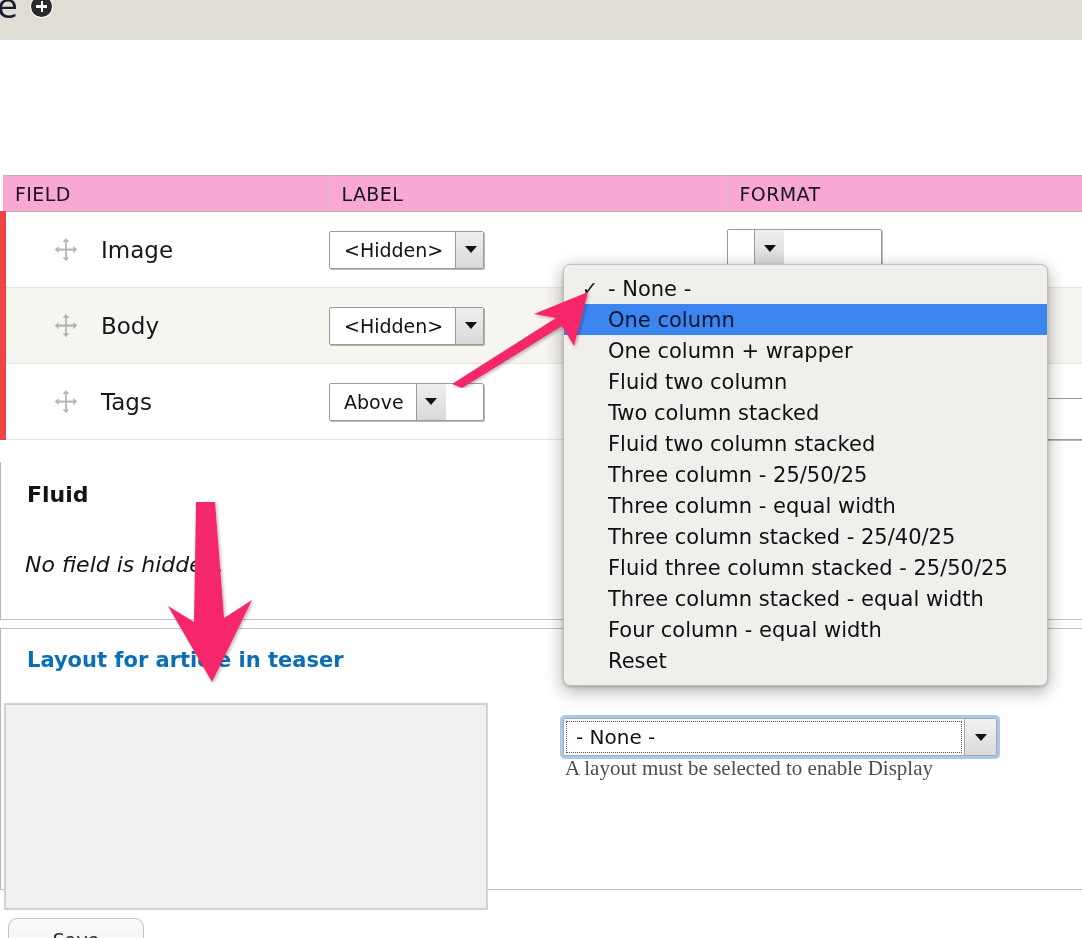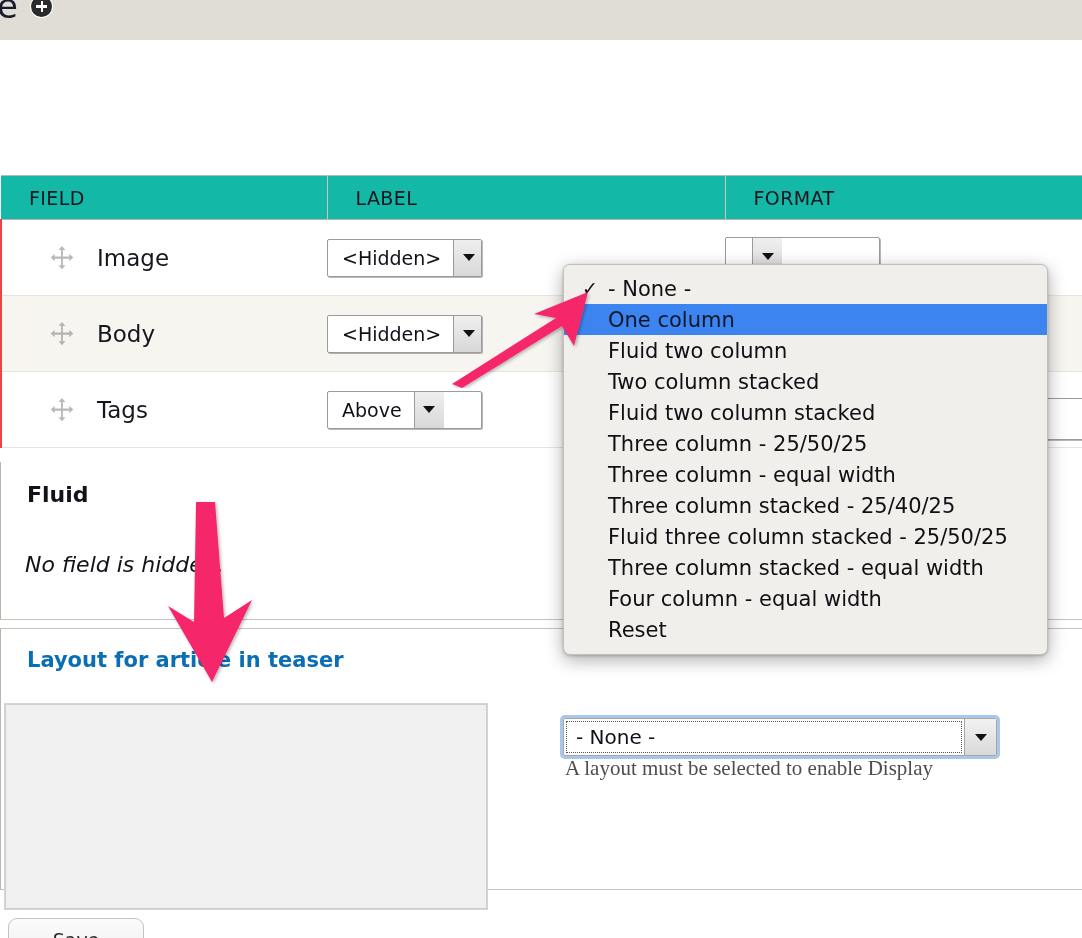--- a/index.html
+++ b/index.html
@@ -58,42 +58,42 @@
     left: 0; top: 175px;
     width: 1110px;
     border-collapse: collapse;
     table-layout: fixed;
   }
   #field-table col.c-field  { width: 326px; }
   #field-table col.c-label  { width: 398px; }
   #field-table col.c-format { width: 386px; }
 
   #field-table thead th {
-    background: #14b8a6;
+    background: #f9a8d4;
     border-top: 1px solid #b8b6ad;
     border-bottom: 1px solid #b8b6ad;
     border-right: 1px solid #c9c7be;
-    height: 44px;
+    height: 36px;
     text-align: left;
-    padding: 0 0 0 28px;
+    padding: 0 0 0 12px;
     font-size: 19px;
     font-weight: 400;
     color: #15151f;
     letter-spacing: 0.4px;
     font-family: "DejaVu Sans", sans-serif;
   }
   #field-table tbody td {
     height: 76px;
     padding: 0;
     vertical-align: middle;
     border-bottom: 1px solid #e7e5dd;
   }
   #field-table tbody tr.row-odd  td { background: #ffffff; }
   #field-table tbody tr.row-even td { background: #f6f5f0; }
-  #field-table tbody tr td:first-child { border-left: 2px solid #ef4444; padding-left: 24px; }
+  #field-table tbody tr td:first-child { border-left: 6px solid #ef4444; padding-left: 24px; }
 
   .field-cell { display: flex; align-items: center; padding-left: 23px; gap: 22px; }
   .field-name {
     font-size: 23px;
     color: #16161f;
     font-family: "DejaVu Sans", sans-serif;
   }
 
   
   .drag-handle {
@@ -451,20 +451,24 @@
   <div class="popup-item">
     <span class="check-slot">✓</span>
     <span>- None -</span>
   </div>
   <div class="popup-item is-selected">
     <span class="check-slot"></span>
     <span>One column</span>
   </div>
   <div class="popup-item">
     <span class="check-slot"></span>
+    <span>One column + wrapper</span>
+  </div>
+  <div class="popup-item">
+    <span class="check-slot"></span>
     <span>Fluid two column</span>
   </div>
   <div class="popup-item">
     <span class="check-slot"></span>
     <span>Two column stacked</span>
   </div>
   <div class="popup-item">
     <span class="check-slot"></span>
     <span>Fluid two column stacked</span>
   </div>

